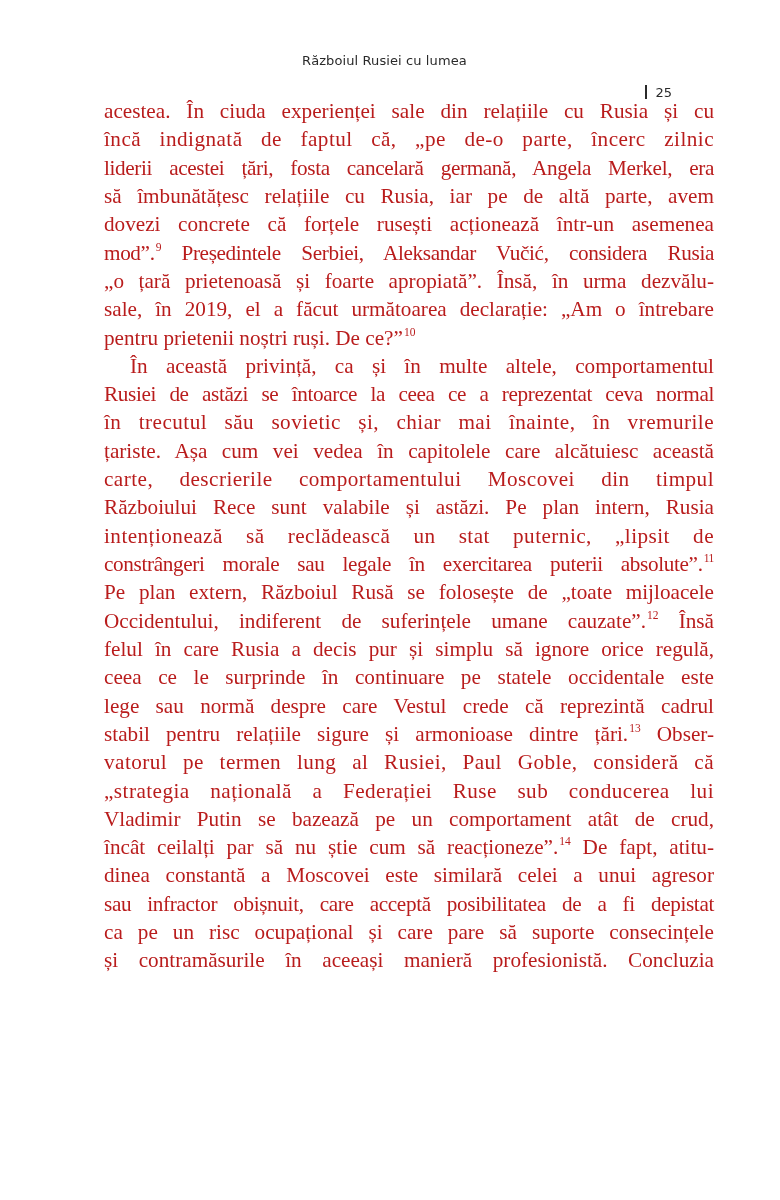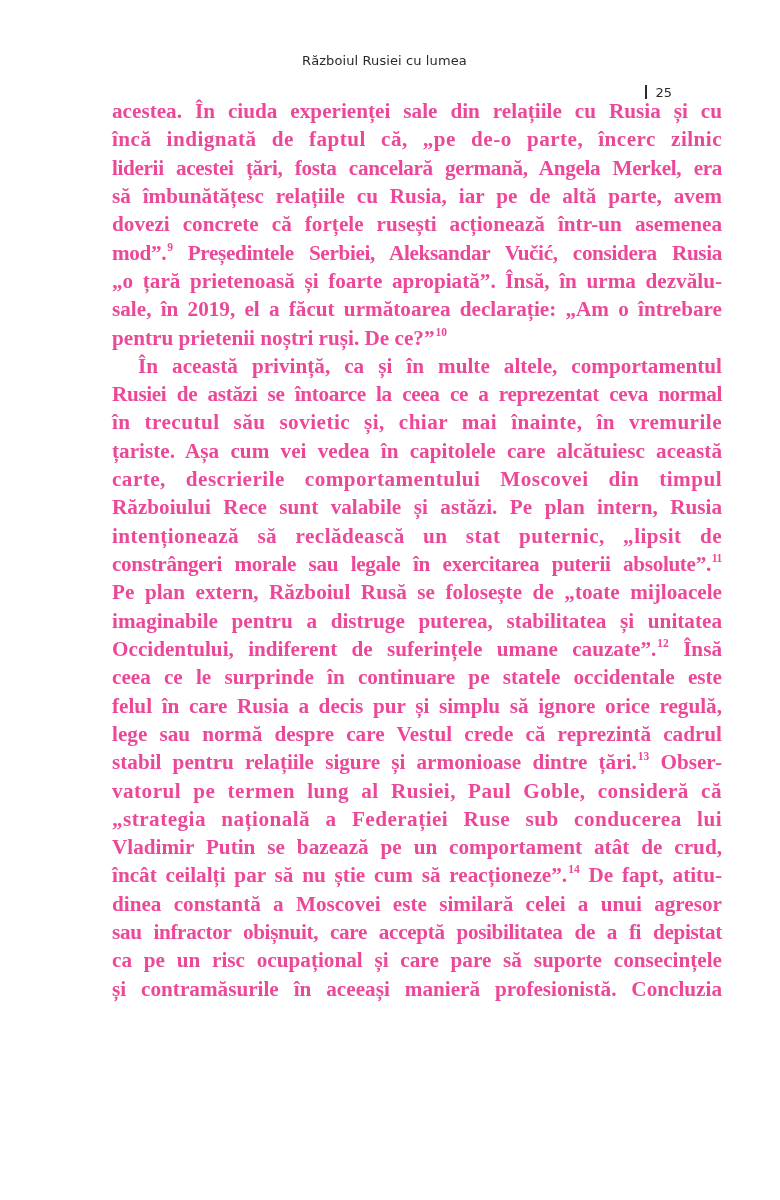--- a/index.html
+++ b/index.html
@@ -40,28 +40,27 @@
     .page-bar {
       display: inline-block;
       width: 1.5px;
       height: 14px;
       background: #2a2a2a;
       vertical-align: -2px;
       margin-right: 9px;
     }
     .text-block {
       position: absolute;
-      left: 112px;
+      left: 104px;
       top: 97px;
       width: 610px;
       font-family: "Liberation Serif", "DejaVu Serif", serif;
       font-size: 21.2px;
       line-height: 28.32px;
-      color: #ec4899;
-      font-weight: bold;
+      color: #b91c1c;
     }
     .line {
       display: block;
       white-space: nowrap;
       text-align: justify;
       text-align-last: justify;
       height: 28.32px;
       overflow: visible;
     }
     .line.last {
@@ -110,24 +109,23 @@
     <div>
       <span class="line indent"><span>În această privință, ca și în multe altele, comportamentul</span></span>
       <span class="line cond"><span>Rusiei de astăzi se întoarce la ceea ce a reprezentat ceva normal</span></span>
       <span class="line wide"><span>în trecutul său sovietic și, chiar mai înainte, în vremurile</span></span>
       <span class="line"><span>țariste. Așa cum vei vedea în capitolele care alcătuiesc această</span></span>
       <span class="line wide"><span>carte, descrierile comportamentului Moscovei din timpul</span></span>
       <span class="line"><span>Războiului Rece sunt valabile și astăzi. Pe plan intern, Rusia</span></span>
       <span class="line wide"><span>intenționează să reclădească un stat puternic, „lipsit de</span></span>
       <span class="line cond"><span>constrângeri morale sau legale în exercitarea puterii absolute”.</span><sup class="fn">11</sup></span>
       <span class="line"><span>Pe plan extern, Războiul Rusă se folosește de „toate mijloacele</span></span>
-      <span class="line"><span>imaginabile pentru a distruge puterea, stabilitatea și unitatea</span></span>
       <span class="line"><span>Occidentului, indiferent de suferințele umane cauzate”.</span><sup class="fn">12</sup><span> Însă</span></span>
+      <span class="line"><span>felul în care Rusia a decis pur și simplu să ignore orice regulă,</span></span>
       <span class="line"><span>ceea ce le surprinde în continuare pe statele occidentale este</span></span>
-      <span class="line"><span>felul în care Rusia a decis pur și simplu să ignore orice regulă,</span></span>
       <span class="line"><span>lege sau normă despre care Vestul crede că reprezintă cadrul</span></span>
       <span class="line"><span>stabil pentru relațiile sigure și armonioase dintre țări.</span><sup class="fn">13</sup><span> Obser-</span></span>
       <span class="line wide"><span>vatorul pe termen lung al Rusiei, Paul Goble, consideră că</span></span>
       <span class="line wide"><span>„strategia națională a Federației Ruse sub conducerea lui</span></span>
       <span class="line"><span>Vladimir Putin se bazează pe un comportament atât de crud,</span></span>
       <span class="line"><span>încât ceilalți par să nu știe cum să reacționeze”.</span><sup class="fn">14</sup><span> De fapt, atitu-</span></span>
       <span class="line"><span>dinea constantă a Moscovei este similară celei a unui agresor</span></span>
       <span class="line cond"><span>sau infractor obișnuit, care acceptă posibilitatea de a fi depistat</span></span>
       <span class="line"><span>ca pe un risc ocupațional și care pare să suporte consecințele</span></span>
       <span class="line"><span>și contramăsurile în aceeași manieră profesionistă. Concluzia</span></span>

